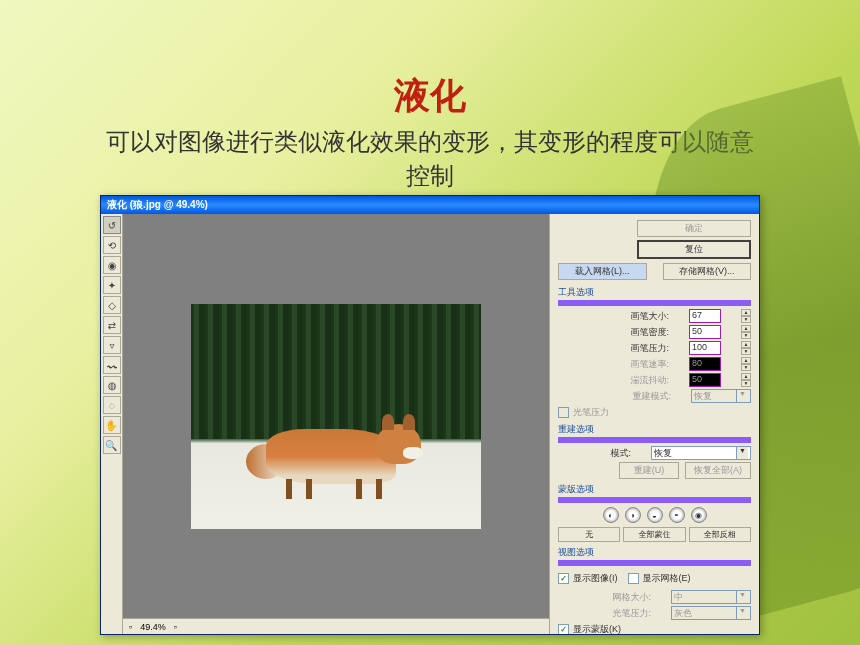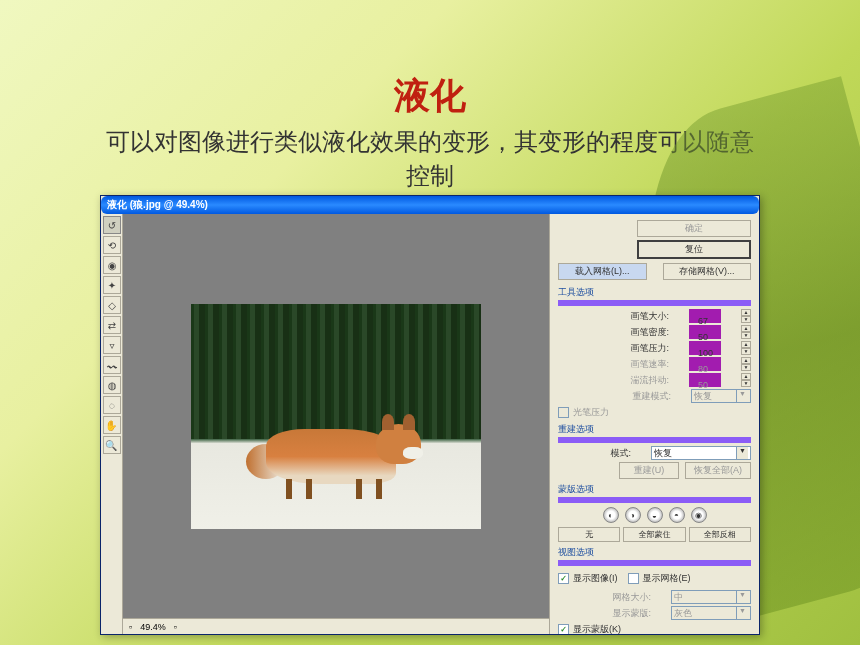--- a/index.html
+++ b/index.html
@@ -51,21 +51,20 @@
     }
     .titlebar {
       height: 18px;
       background: linear-gradient(to bottom, #0058e0 0%, #2a8aff 50%, #0058e0 100%);
       color: white;
       padding: 2px 6px;
       font-size: 10px;
       font-weight: bold;
       display: flex;
       align-items: center;
-      border-radius: 6px;
     }
     .dialog-body {
       display: flex;
       height: calc(100% - 18px);
     }
     .toolbar-left {
       width: 22px;
       background: #ece9d8;
       border-right: 1px solid #aca899;
       display: flex;
@@ -232,21 +231,21 @@
       gap: 20px;
     }
     .option-label {
       font-size: 9px;
       text-align: right;
     }
     .option-label.disabled { color: #999; }
     .num-input {
       width: 32px;
       height: 14px;
-      border: 7px solid #a21caf;
+      border: 1px solid #a21caf;
       background: white;
       font-size: 9px;
       text-align: left;
       padding: 0 2px;
     }
     .num-input.disabled { background: #000000; color: #999; }
     .dropdown {
       height: 14px;
       border: 1px solid #7f9db9;
       background: white;
@@ -482,21 +481,21 @@
         </div>
       </div>
       <div class="option-row sub-option">
         <span class="option-label disabled">网格大小:</span>
         <span class="dropdown disabled" style="width:80px">
             <span>中</span>
             <span class="dd-arrow">▼</span>
           </span>
       </div>
       <div class="option-row sub-option">
-        <span class="option-label disabled">显示蒙版:</span>
+        <span class="option-label disabled">光笔压力:</span>
         <span class="dropdown disabled" style="width:80px">
             <span>灰色</span>
             <span class="dd-arrow">▼</span>
           </span>
       </div>
       <div class="checkbox-row">
         <span class="checkbox">✓</span>
         <span>显示蒙版(K)</span>
       </div>
       <div class="option-row sub-option">

